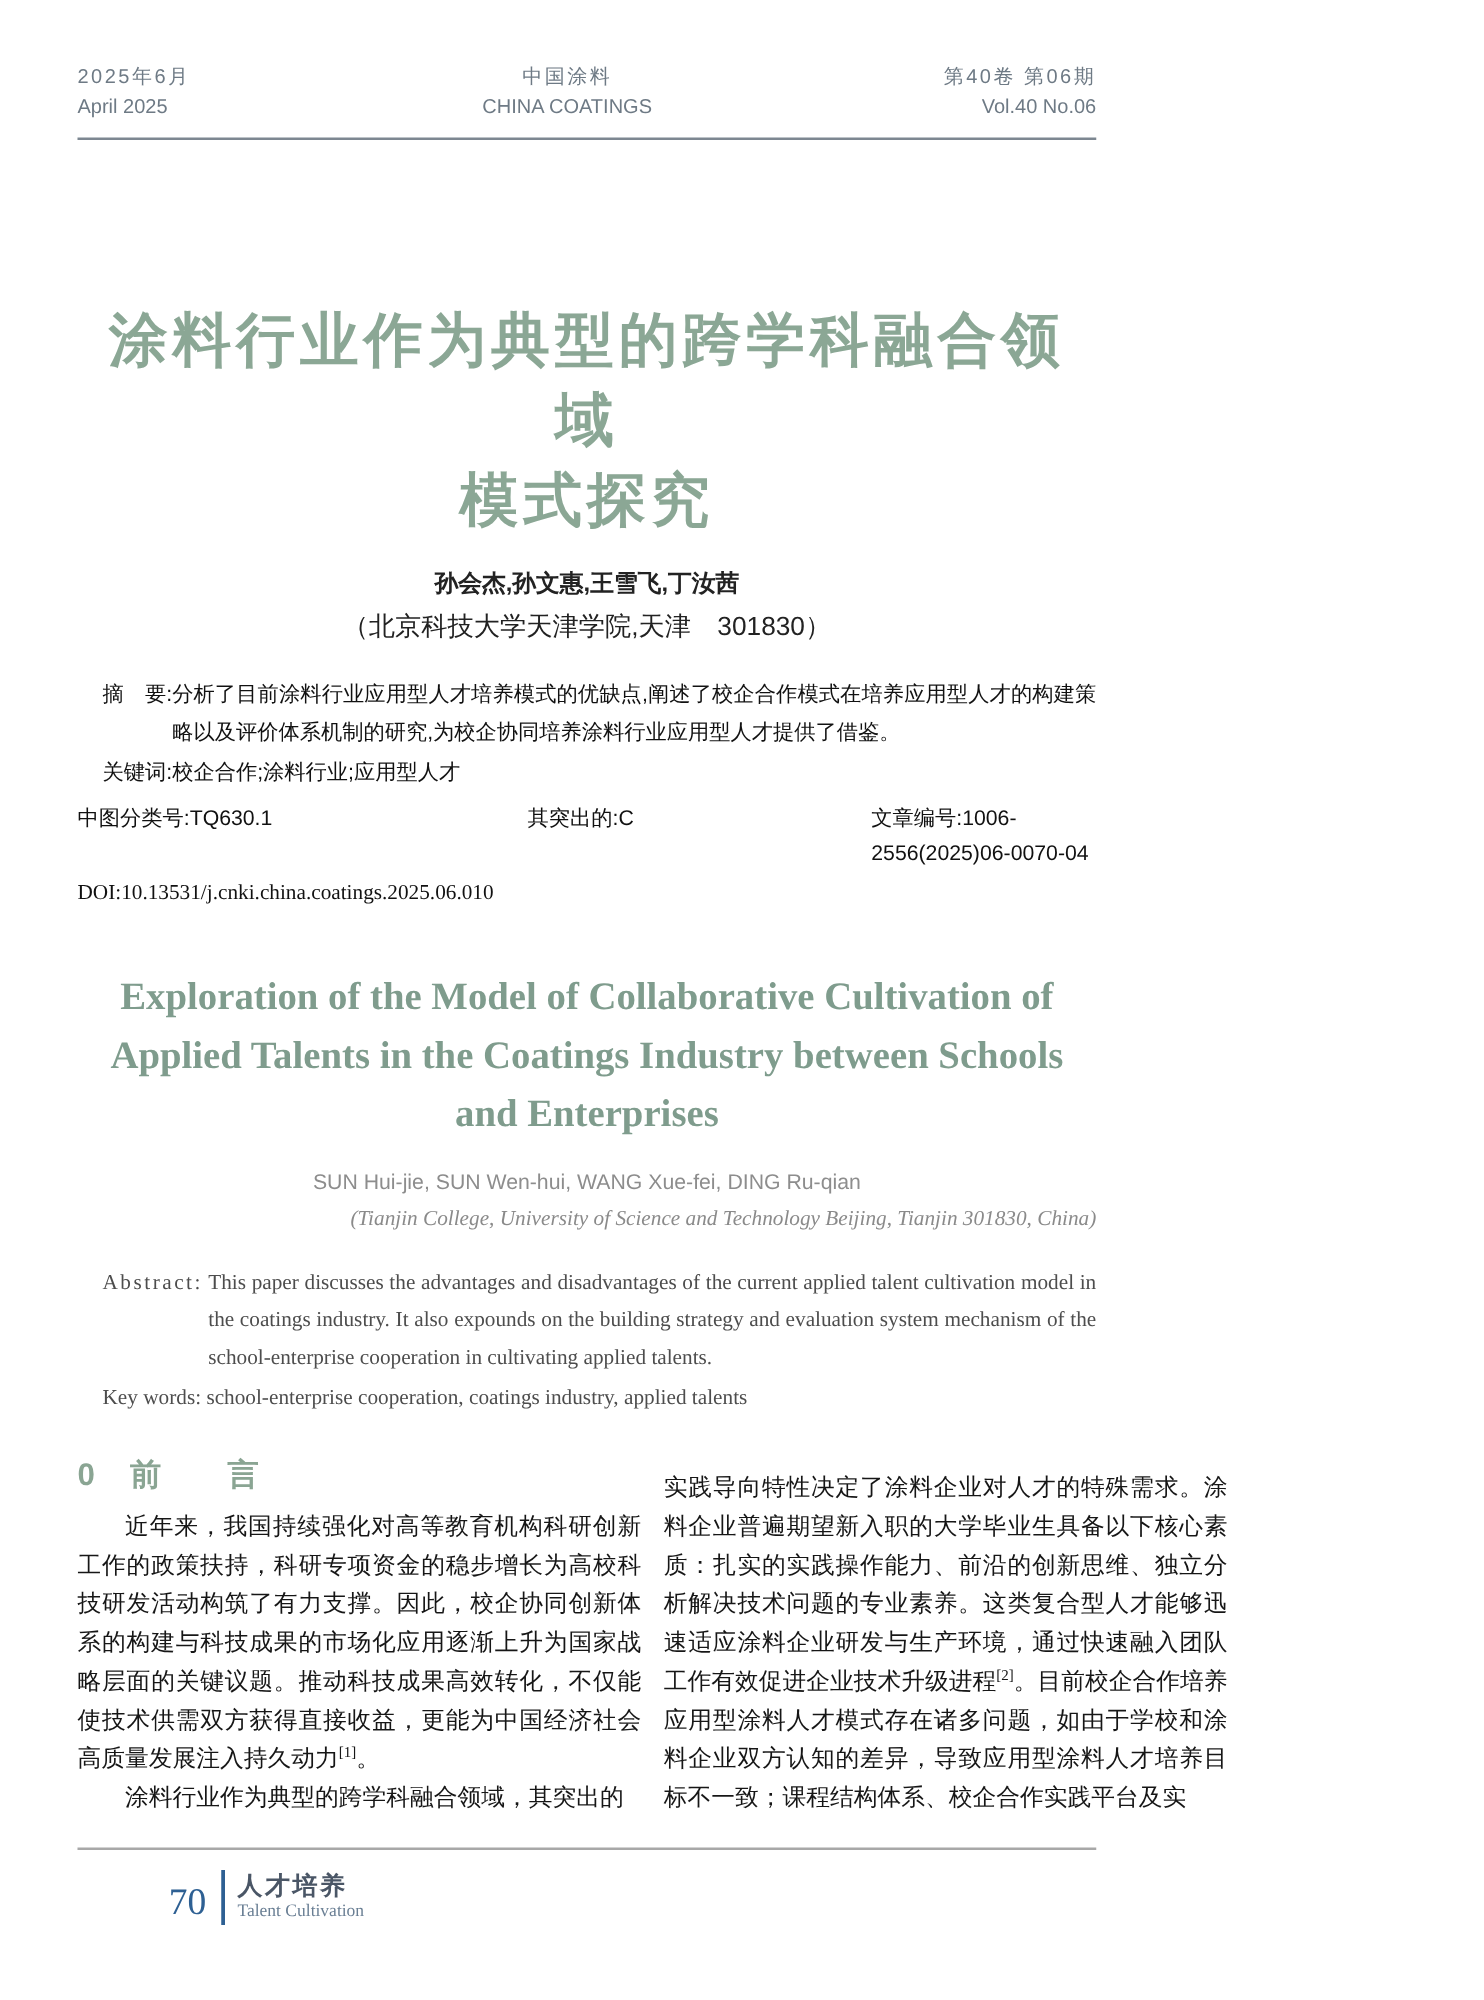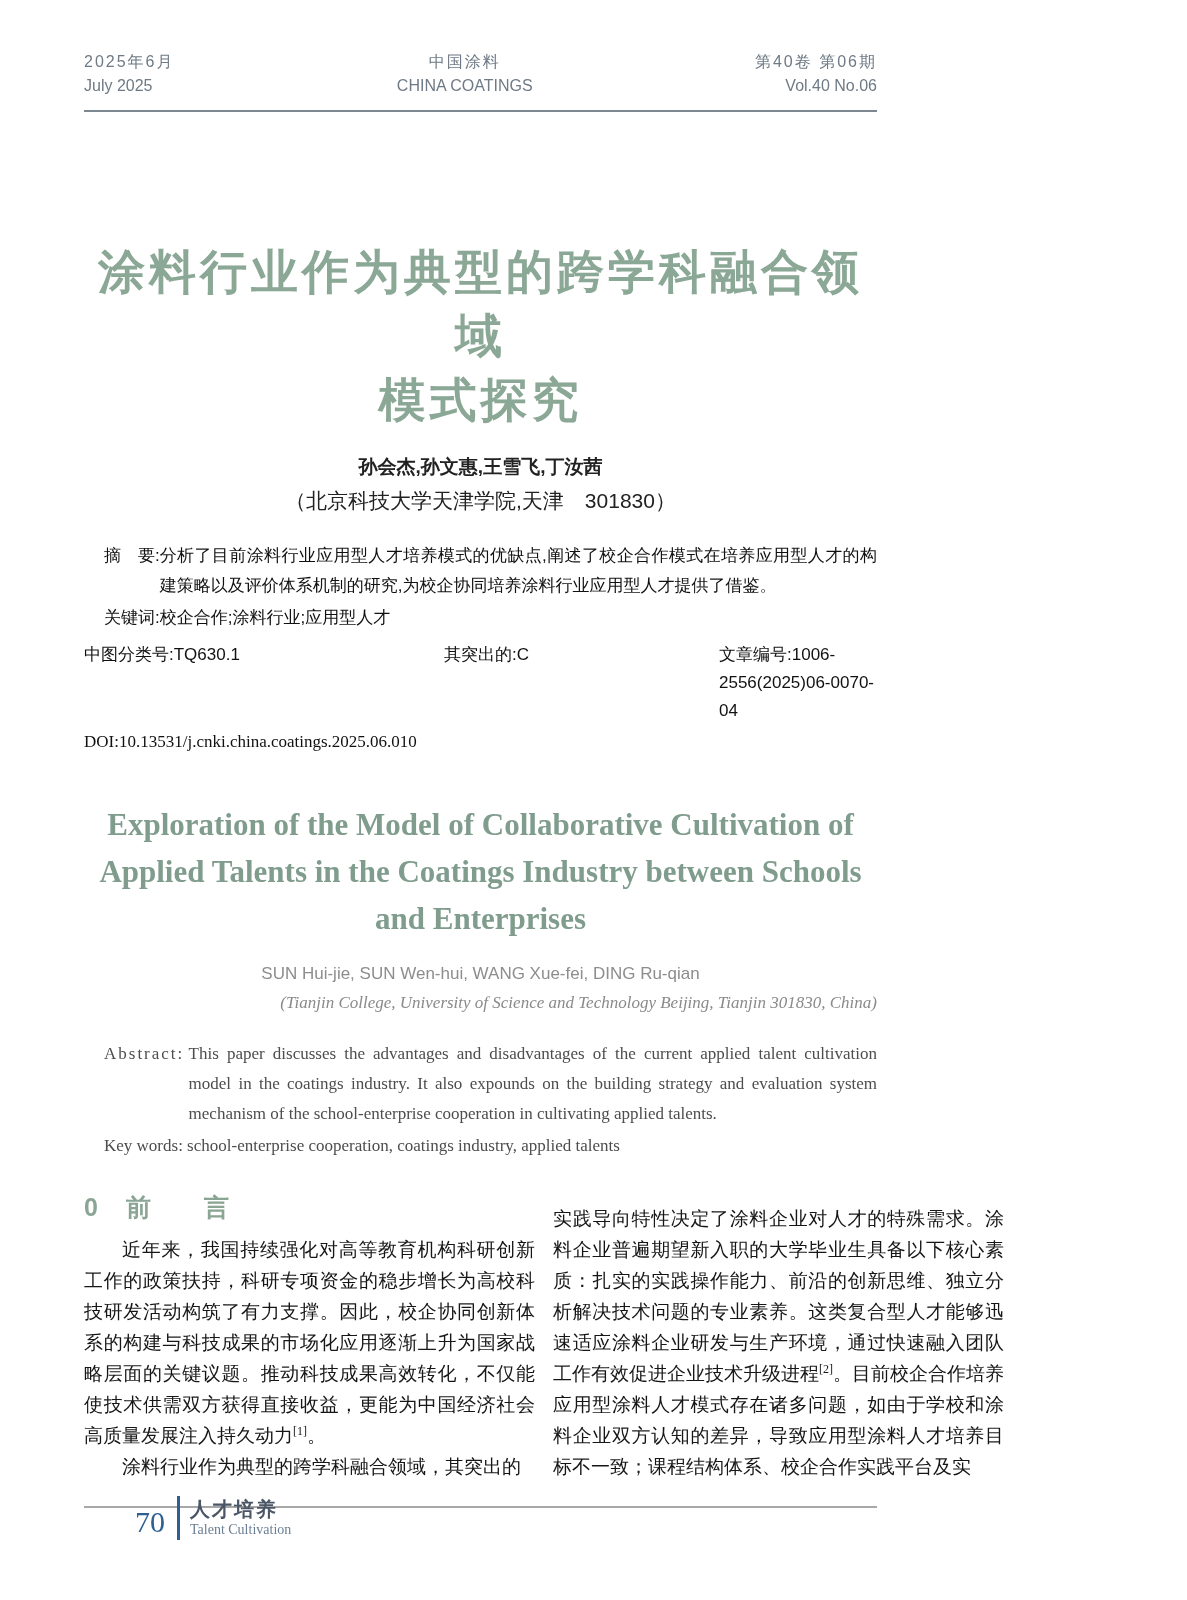--- a/index.html
+++ b/index.html
@@ -7,21 +7,21 @@
   body {
     width: 1187px;
     height: 1600px;
     font-family: "Liberation Serif", serif;
     color: #1a1a1a;
     overflow: hidden;
   }
   .page {
     width: 1009px;
     height: 1600px;
-    padding: 50px 132px 0 84px;
+    padding: 50px 132px 0 62px;
     position: relative;
   }
   
   .jheader {
     display: flex;
     justify-content: space-between;
     font-family: "Liberation Sans", sans-serif;
     color: #6e7a85;
     font-size: 16px;
     line-height: 24px;
@@ -207,21 +207,21 @@
   }
 </style>
 </head>
 <body>
 
 <div class="page">
 
   <div class="jheader">
     <div class="col left">
       <div class="cjk">2025年6月</div>
-      <div>July 2025</div>
+      <div>April 2025</div>
     </div>
     <div class="col center">
       <div class="cjk">中国涂料</div>
       <div>CHINA COATINGS</div>
     </div>
     <div class="col right">
       <div class="cjk">第40卷 第06期</div>
       <div>Vol.40 No.06</div>
     </div>
   </div>

